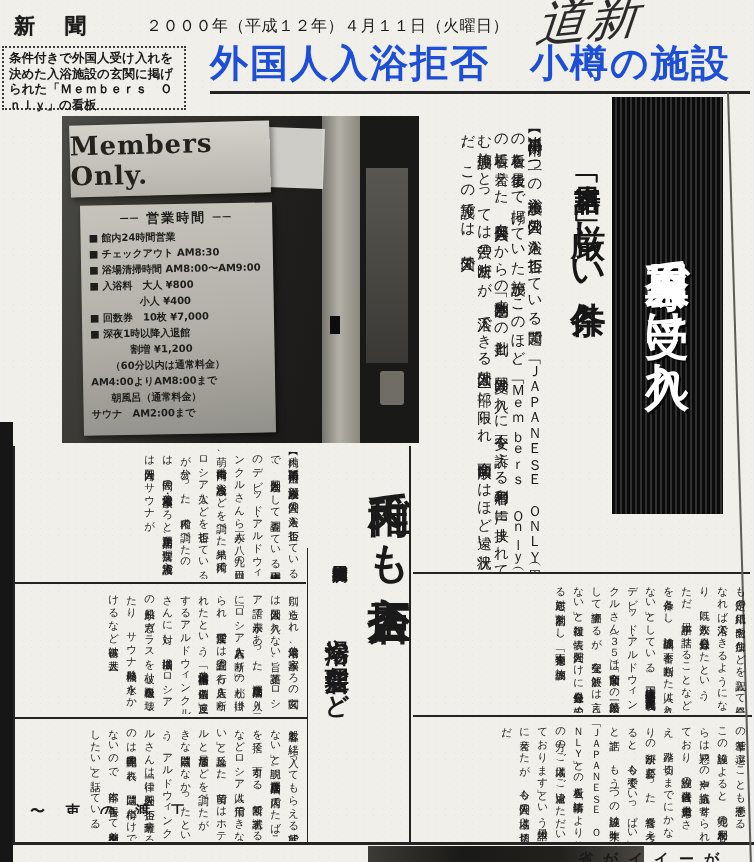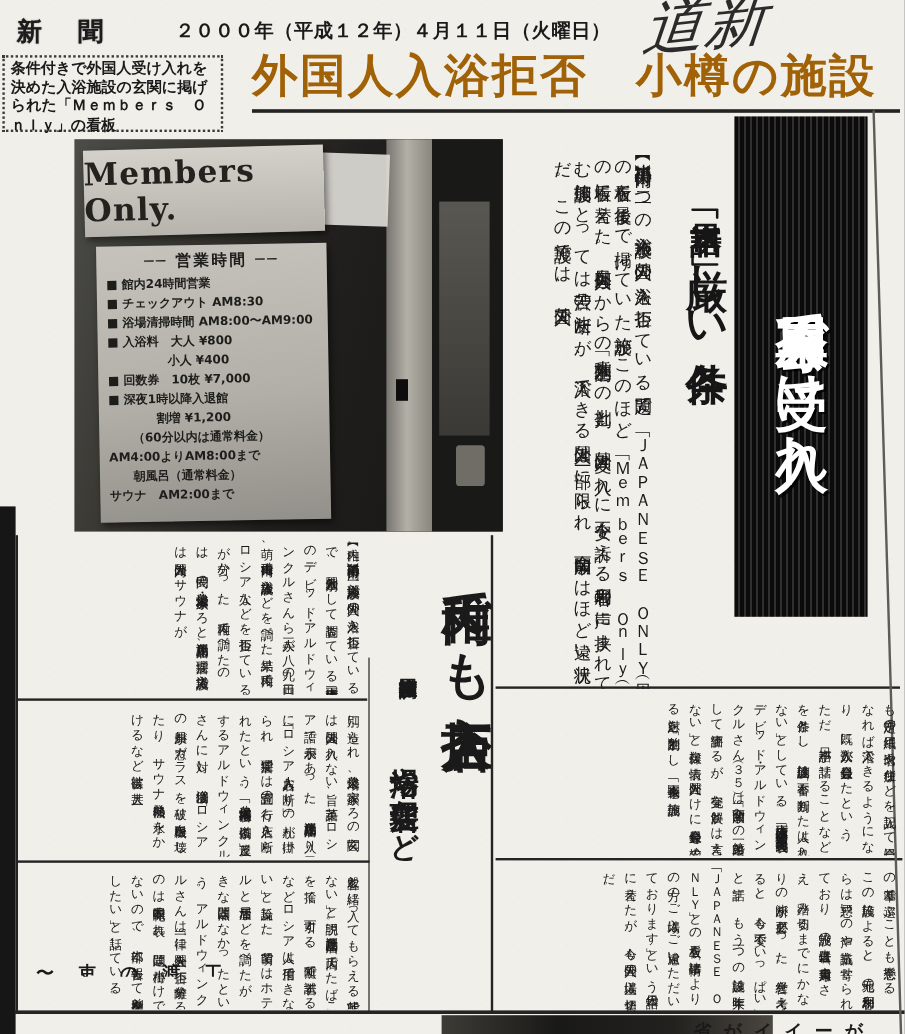--- a/index.html
+++ b/index.html
@@ -7,29 +7,29 @@
         font-family:"DejaVu Serif",serif;color:#1a1a1a;}
   #page::before{content:"";position:absolute;inset:0;pointer-events:none;
         background-image:radial-gradient(#d9d6cd 0.6px, transparent 0.6px);
         background-size:9px 7px;opacity:.45;}
   .abs{position:absolute;}
   .v{writing-mode:vertical-rl;text-orientation:upright;overflow:hidden;}
   .rule{background:#242424;}
   
   #stamp{left:14px;top:12px;font-size:21px;font-weight:700;letter-spacing:30px;color:#1c1c1c;
          text-shadow:0 0 1px #333;}
-  #dateline{left:146px;top:16px;font-size:16px;font-weight:700;
+  #dateline{left:146px;top:16px;font-size:16px;font-weight:400;
             font-family:"DejaVu Sans","Liberation Sans",sans-serif;letter-spacing:.5px;}
   #handwriting{left:536px;top:-16px;font-size:52px;font-style:italic;opacity:.88;
                transform:rotate(-6deg) skewX(-12deg);color:#111;}
   #caption-box{left:2px;top:46px;width:170px;height:54px;border:2px dotted #3a3a3a;
                padding:3px 5px;font-size:12.5px;line-height:15.5px;font-weight:700;
-               font-family:Liberation Mono, monospace;}
+               font-family:Liberation Serif, serif;}
   #main-headline{left:210px;top:44px;width:540px;font-size:38px;line-height:1;font-weight:900;
-               letter-spacing:2px;font-family:"DejaVu Sans","Liberation Sans",sans-serif;color:#a16207;}
+               letter-spacing:2px;font-family:"DejaVu Sans","Liberation Sans",sans-serif;color:#1d4ed8;}
   
   #photo{left:62px;top:116px;width:357px;height:327px;overflow:hidden;
          background:linear-gradient(105deg,#4c4c48 0%,#35342f 30%,#201f1d 55%,#151514 100%);}
   #ph-members{left:8px;top:7px;width:200px;height:72px;background:linear-gradient(180deg,#d4d1ca,#b7b4ad);
          transform:rotate(-1.5deg);box-shadow:2px 3px 6px rgba(0,0,0,.5);
          display:flex;align-items:center;justify-content:center;}
   #ph-members span{font-size:26px;font-weight:600;color:#23221f;letter-spacing:1px;}
   #ph-white{left:206px;top:12px;width:56px;height:60px;background:#dcdbd6;opacity:.92;transform:rotate(2deg);}
   #ph-pillar{left:260px;top:0;width:38px;height:327px;
          background:linear-gradient(90deg,#77756f,#b3b0a8 45%,#89867e);}

